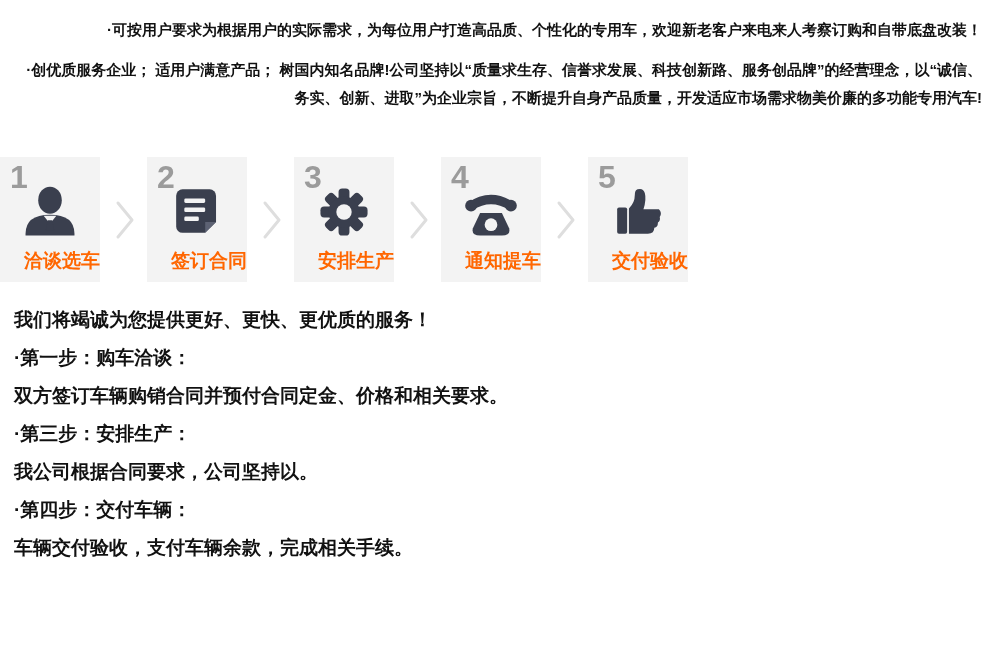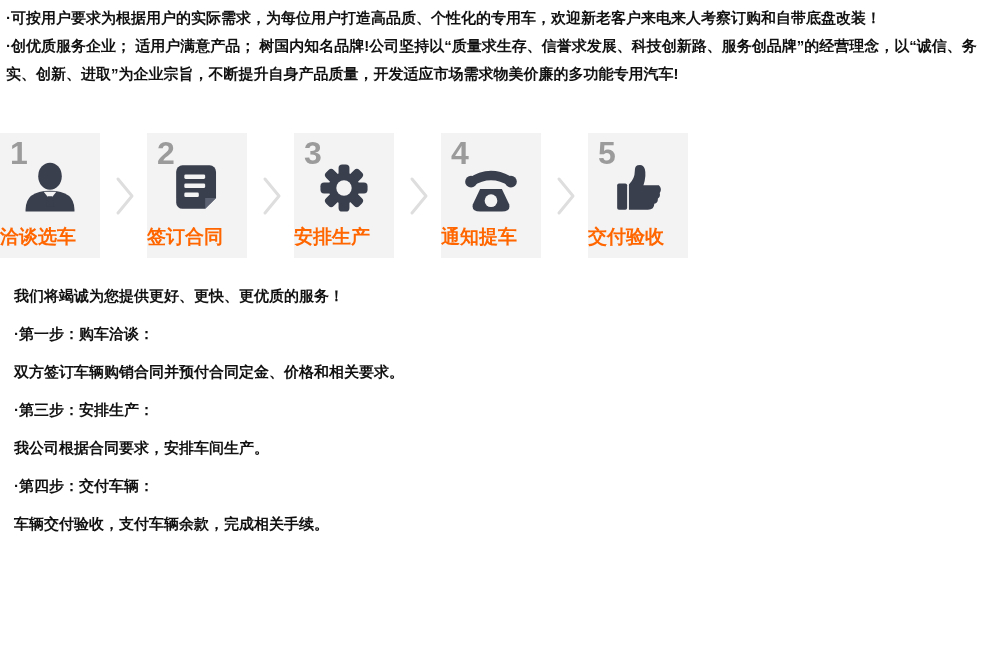--- a/index.html
+++ b/index.html
@@ -12,21 +12,21 @@
     font-family: "Liberation Sans", "DejaVu Sans", sans-serif;
     overflow: hidden;
   }
   
   .intro {
     padding: 4px 6px 0 6px;
     font-size: 15px;
     font-weight: bold;
     line-height: 28px;
   }
-  .intro p { margin: 0; }
+  .intro p { margin: 12px; text-align: right; }
 
   
   .steps {
     display: flex;
     align-items: stretch;
     margin-top: 45px;
     height: 125px;
   }
   .step-card {
     width: 100px;
@@ -50,38 +50,38 @@
     margin-top: 26px;
     width: 58px;
     height: 58px;
     display: block;
   }
   .step-label {
     position: absolute;
     bottom: 8px;
     left: 0;
     right: 0;
-    text-align: left;
+    text-align: right;
     font-size: 19px;
     font-weight: bold;
     color: #ff6600;
     white-space: nowrap;
   }
   .chevron {
     width: 47px;
     flex: none;
     display: flex;
     align-items: center;
     justify-content: center;
   }
 
   
   .content {
     padding: 30px 14px 0 14px;
-    font-size: 15px;
+    font-size: 19px;
     font-weight: bold;
   }
   .content p {
     margin: 0 0 22px 0;
     line-height: 16px;
   }
 </style>
 </head>
 <body>
 
@@ -182,18 +182,18 @@
 </div>
 
 <div class="content">
   <p>我们将竭诚为您提供更好、更快、更优质的服务！</p>
 
   <p>·第一步：购车洽谈：</p>
   <p>双方签订车辆购销合同并预付合同定金、价格和相关要求。</p>
 
 
   <p>·第三步：安排生产：</p>
-  <p>我公司根据合同要求，安排车间生产。</p>
+  <p>我公司根据合同要求，公司坚持以。</p>
 
   <p>·第四步：交付车辆：</p>
   <p>车辆交付验收，支付车辆余款，完成相关手续。</p>
 
 </div>
 
 </body></html>

